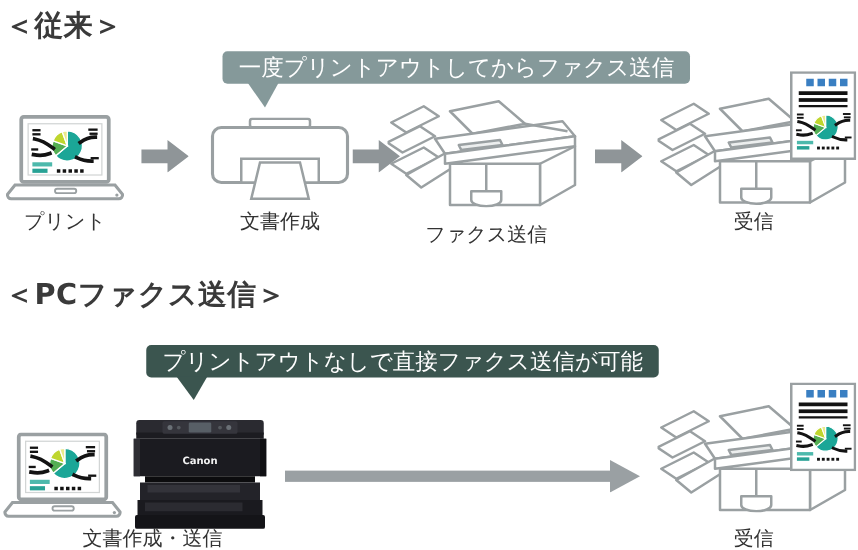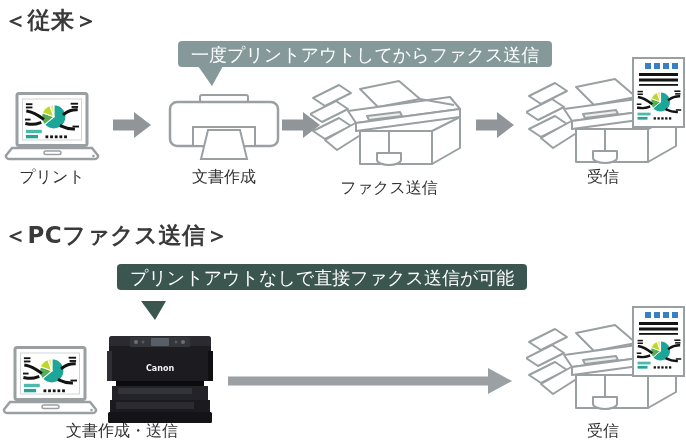--- a/index.html
+++ b/index.html
@@ -15,21 +15,21 @@
   html,body{background:#fff;}
   body{font-family:"DejaVu Sans","Liberation Sans",sans-serif;}
   .stage{position:relative;width:686px;height:440px;background:#ffffff;overflow:hidden;}
   .defs{position:absolute;width:0;height:0;overflow:hidden;}
   .heading{position:absolute;font-size:23px;font-weight:bold;color:var(--heading);white-space:nowrap;letter-spacing:0.5px;}
   .heading1{left:4px;top:5px;}
   .heading2{left:4px;top:220px;text-align:center;}
   .callout{position:absolute;height:26px;line-height:27px;padding:0 13px;border-radius:4px;
            color:#fff;font-size:18px;font-weight:normal;white-space:nowrap;}
   .callout1{left:178px;top:41px;background:var(--sage);}
-  .callout2{left:117px;top:264px;background:var(--darkteal);}
+  .callout2{left:117px;top:276px;background:var(--darkteal);}
   .tri{position:absolute;width:0;height:0;border-left:14px solid transparent;border-right:11px solid transparent;}
   .tri1{left:198px;top:66px;border-top:20px solid var(--sage);}
   .tri2{left:141px;top:301px;border-top:19px solid var(--darkteal);}
   .icon{position:absolute;}
   .icon svg{display:block;width:100%;height:100%;}
   .laptop-r1{left:4px;top:92px;width:96px;height:70px;}
   .arrow-a{left:113px;top:112px;width:38px;height:26px;}
   .printer-r1{left:168px;top:94px;width:112px;height:68px;}
   .arrow-b{left:282px;top:112px;width:38px;height:26px;}
   .copier-fax{left:310px;top:74px;width:152px;height:92px;}

